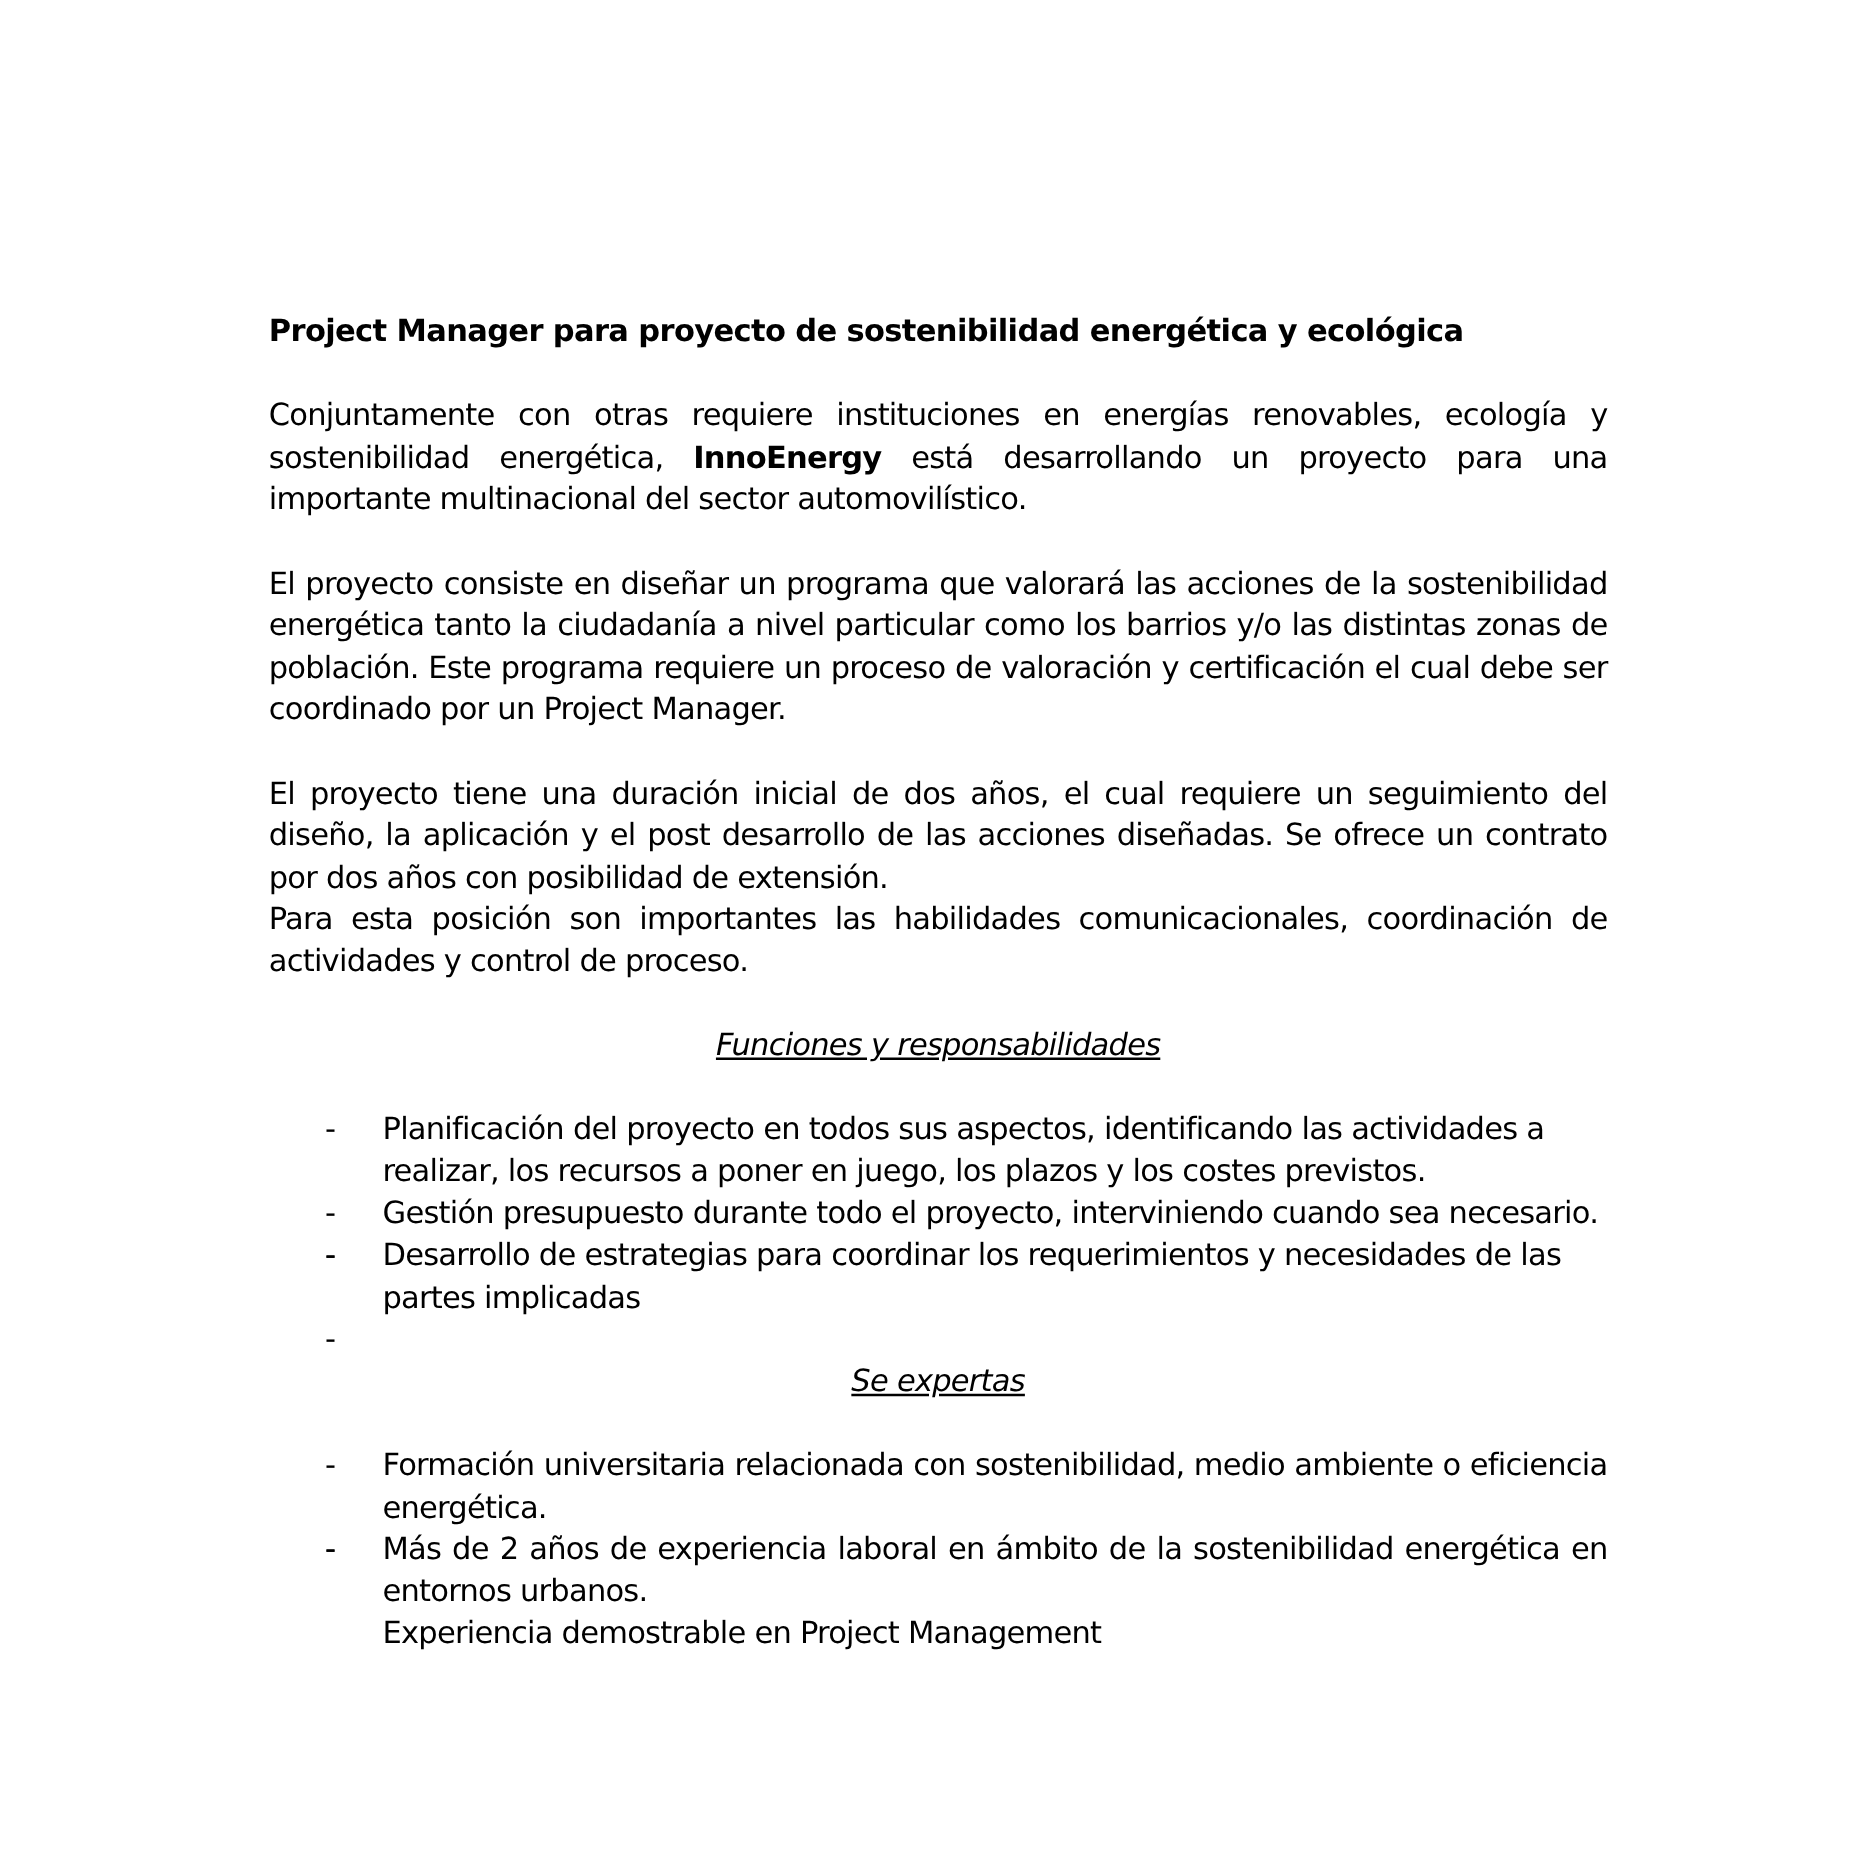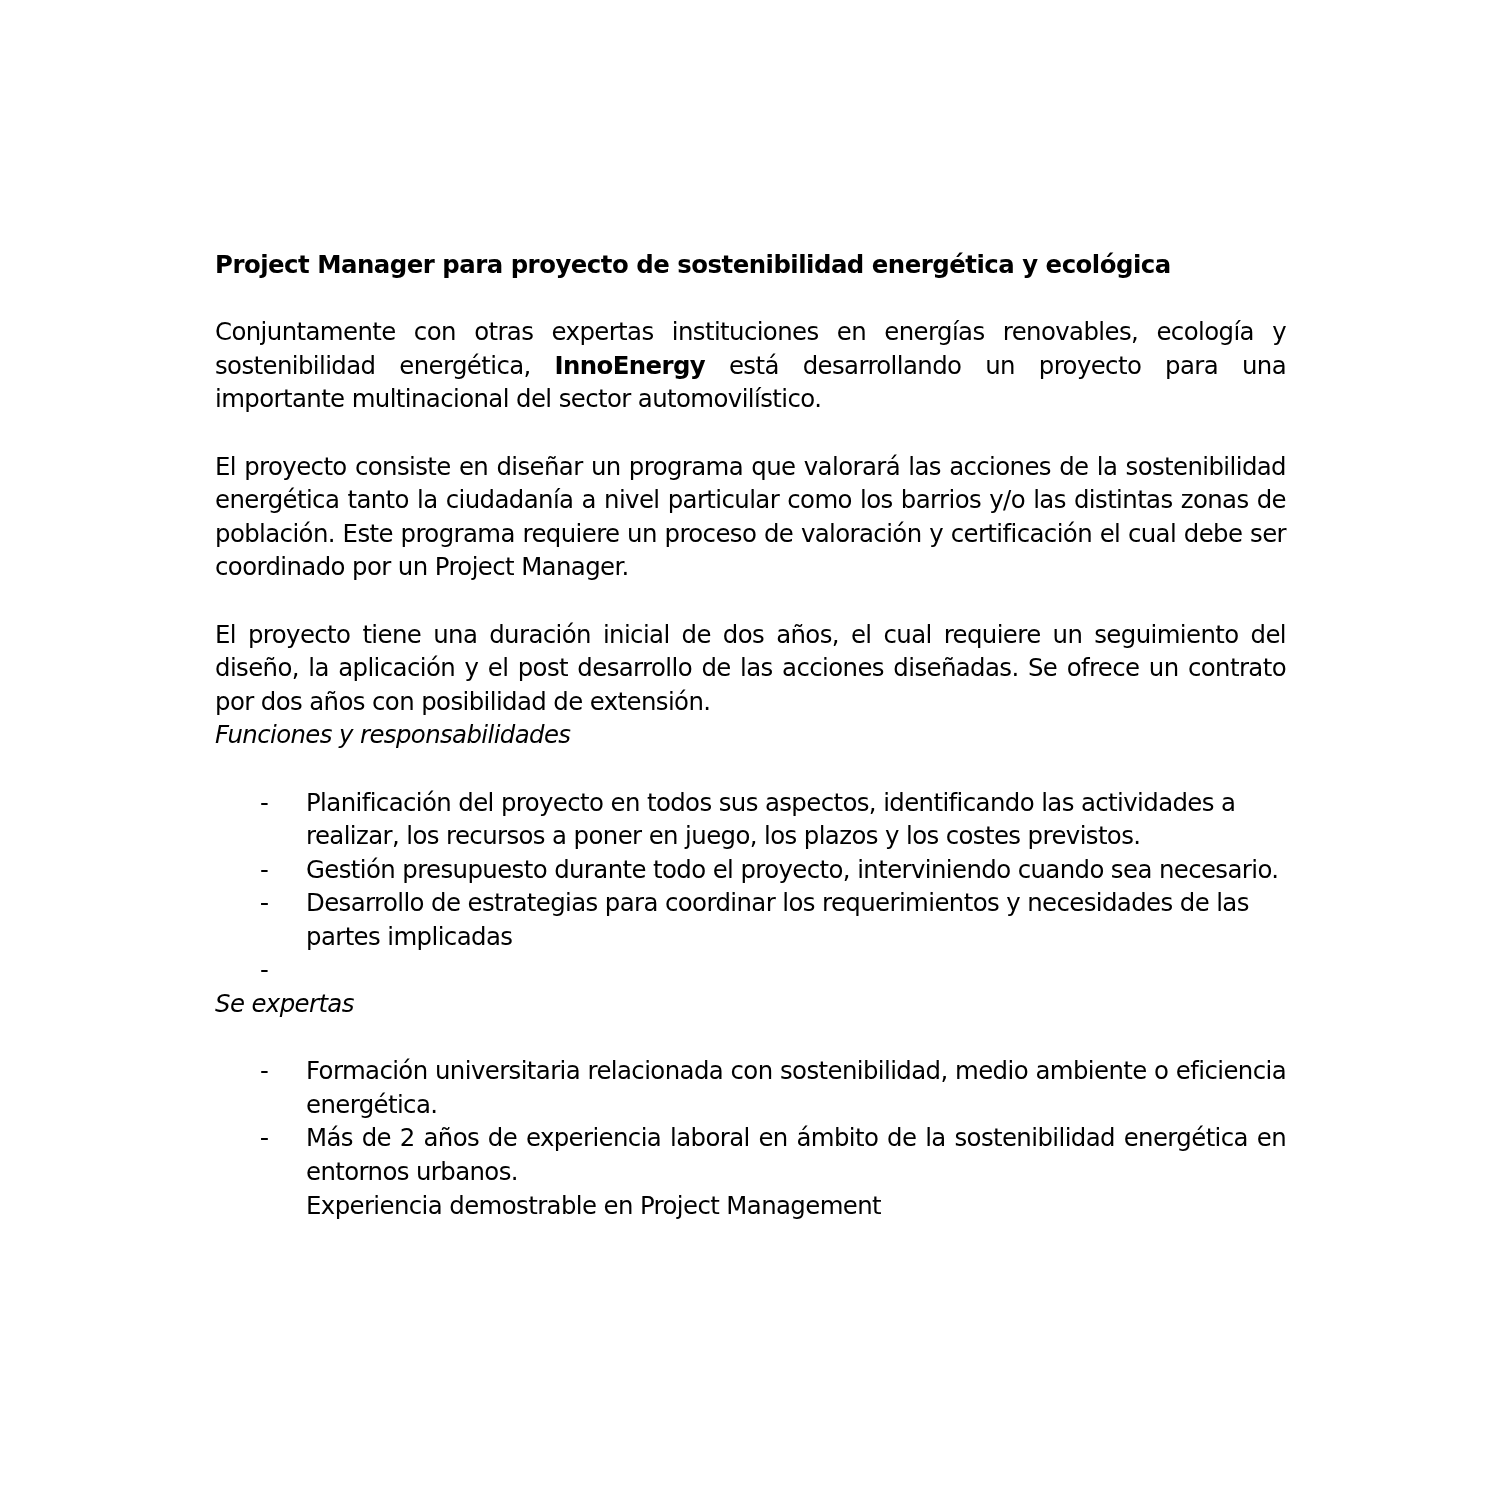--- a/index.html
+++ b/index.html
@@ -32,21 +32,23 @@
     p {
       margin: 0 0 33.6px 0;
       text-align: justify;
     }
     p.tight {
       margin-bottom: 0;
     }
     .bold { font-weight: bold; }
     .section-heading {
       font-style: italic;
+      text-decoration: underline;
       margin: 0 0 33.6px 0;
+      text-align: center;
     }
     ul.dash-list {
       list-style: none;
       margin: 0 0 33.6px 0;
       padding: 0;
     }
     ul.dash-list li {
       position: relative;
       padding-left: 91px;
       text-align: left;
@@ -57,24 +59,25 @@
       left: 45px;
       top: 0;
     }
   </style>
 </head>
 <body>
 
 <div class="page">
   <div class="title">Project Manager para proyecto de sostenibilidad energética y ecológica</div>
 
-  <p><span>Conjuntamente con otras expertas instituciones en energías renovables, ecología y sostenibilidad energética, </span><span class="bold">InnoEnergy</span><span> está desarrollando un proyecto para una importante multinacional del sector automovilístico.</span></p>
+  <p><span>Conjuntamente con otras requiere instituciones en energías renovables, ecología y sostenibilidad energética, </span><span class="bold">InnoEnergy</span><span> está desarrollando un proyecto para una importante multinacional del sector automovilístico.</span></p>
 
   <p>El proyecto consiste en diseñar un programa que valorará las acciones de la sostenibilidad energética tanto la ciudadanía a nivel particular como los barrios y/o las distintas zonas de población. Este programa requiere un proceso de valoración y certificación el cual debe ser coordinado por un Project Manager.</p>
   <p class="tight">El proyecto tiene una duración inicial de dos años, el cual requiere un seguimiento del diseño, la aplicación y el post desarrollo de las acciones diseñadas. Se ofrece un contrato por dos años con posibilidad de extensión.</p>
+  <p>Para esta posición son importantes las habilidades comunicacionales, coordinación de actividades y control de proceso.</p>
 
   <div class="section-heading">Funciones y responsabilidades</div>
   <ul class="dash-list">
     <li><span class="dash">-</span><span>Planificación del proyecto en todos sus aspectos, identificando las actividades a realizar, los recursos a poner en juego, los plazos y los costes previstos.</span></li>
     <li><span class="dash">-</span><span>Gestión presupuesto durante todo el proyecto, interviniendo cuando sea necesario.</span></li>
     <li><span class="dash">-</span></li>
     <li><span class="dash">-</span><span>Desarrollo de estrategias para coordinar los requerimientos y necesidades de las partes implicadas</span></li>
     <li><span class="dash">-</span></li>
   </ul>
 

